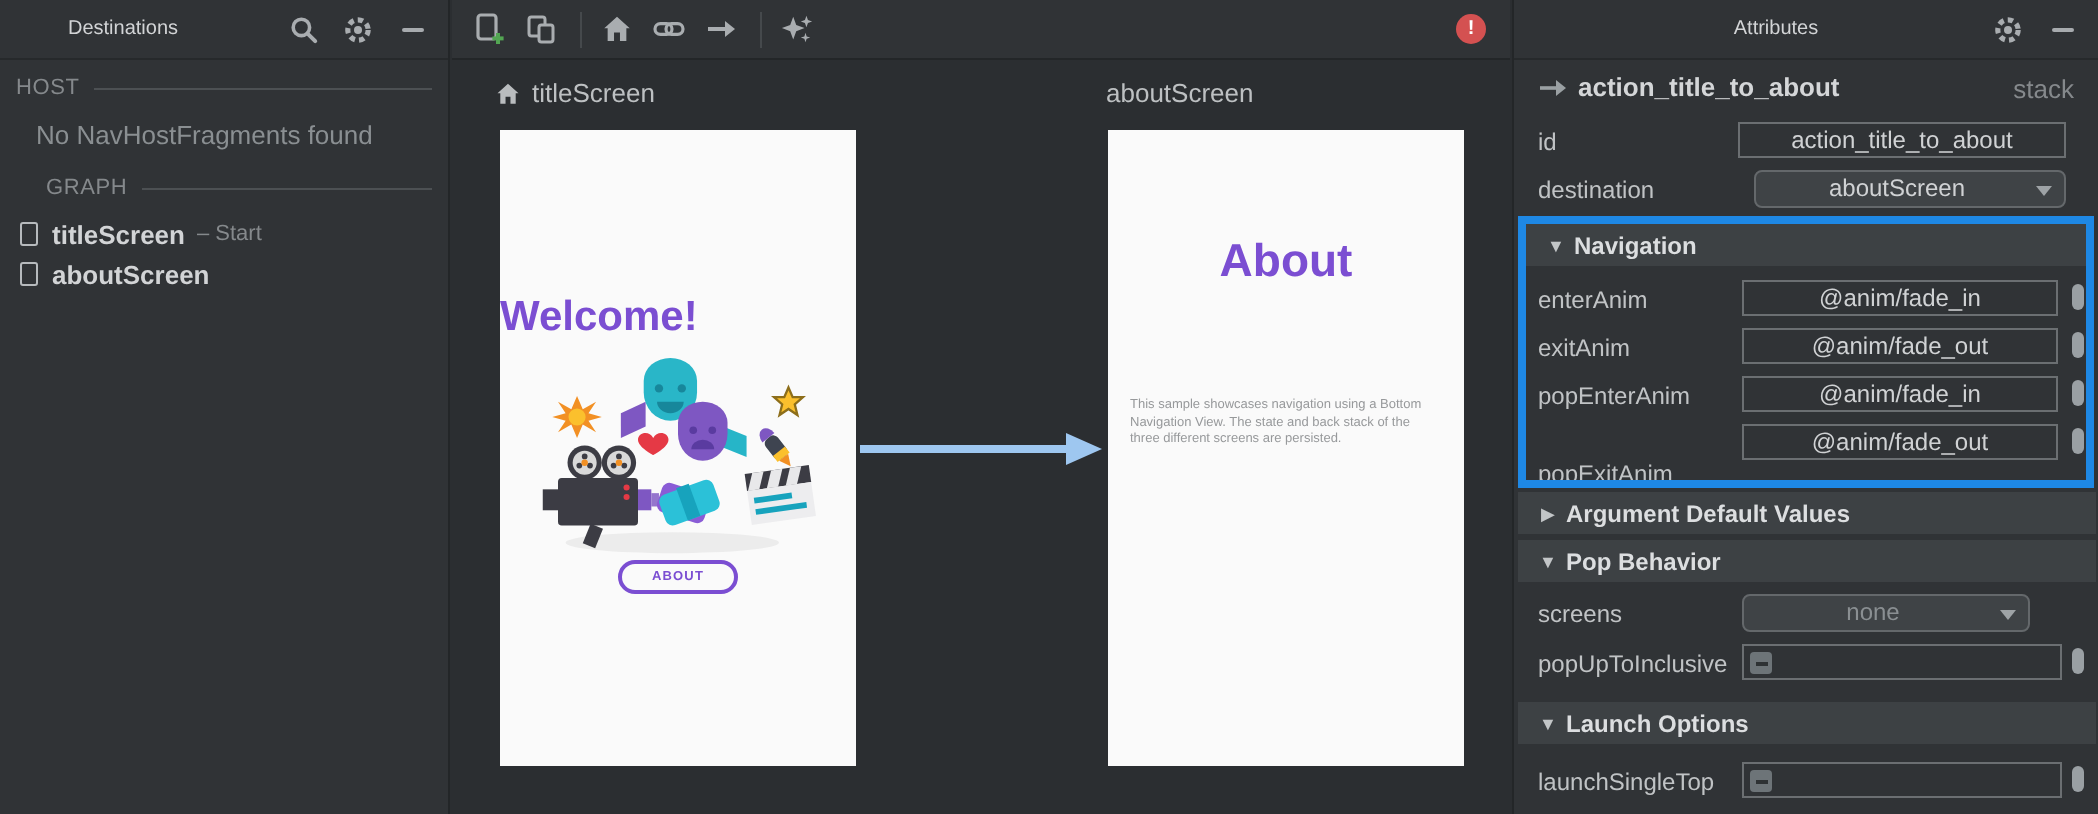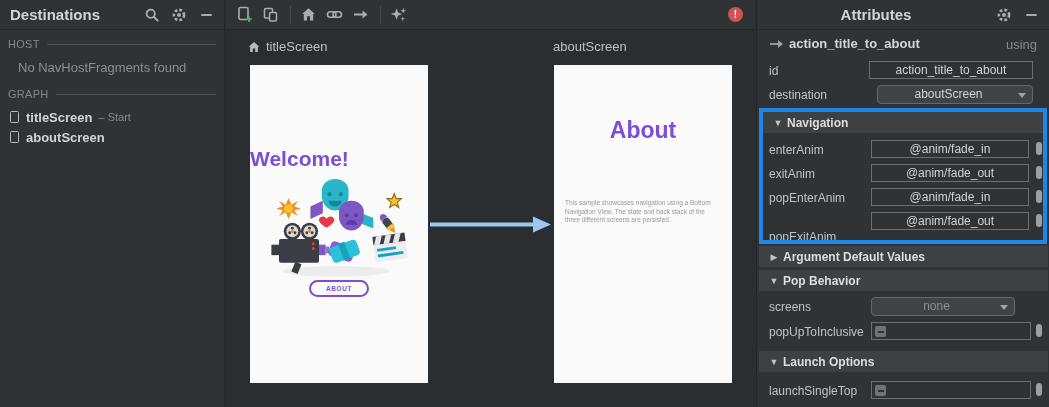--- a/index.html
+++ b/index.html
@@ -9,21 +9,21 @@
     font-family:"Liberation Sans", sans-serif; background:#2b2e31;
     -webkit-font-smoothing:antialiased;
   }
   
   .panel { position:absolute; top:0; height:407px; background:#303336; }
   .panel-header {
     position:absolute; top:0; left:0; right:0; height:30px;
     display:flex; align-items:center; padding:0 10px;
     border-bottom:1px solid #26292b;
   }
-  .panel-title { font-size:15px; font-weight:bold; color:#d2d4d6; flex:1; }
+  .panel-title { font-size:10px; font-weight:normal; color:#d2d4d6; flex:1;margin-left:24px; }
   .hicon { width:16px; height:16px; margin-left:11px; display:flex; align-items:center; justify-content:center; }
   .minus-bar { width:11px; height:2px; background:#a7abae; border-radius:1px; }
   .sec-line { flex:1; height:1px; background:#4c5053; margin-left:7px; }
   .sec-label { font-size:11px; color:#85898c; letter-spacing:0.3px; }
 
   
   .left-panel { left:0; width:225px; border-right:1px solid #232628; }
   .sec-row { position:absolute; left:8px; right:8px; display:flex; align-items:center; }
   .empty-msg { position:absolute; left:18px; top:60px; font-size:13px; color:#8a8f92; }
   .graph-item { position:absolute; left:10px; height:18px; display:flex; align-items:center; cursor:default; }
@@ -119,21 +119,21 @@
           <div class="minus-bar"></div>
         </div>
     </div>
 
     <div class="sec-row" style="top:38px;">
       <span class="sec-label">HOST</span>
       <div class="sec-line"></div>
     </div>
     <div class="empty-msg">No NavHostFragments found</div>
 
-    <div class="sec-row" style="top:88px;">
+    <div class="sec-row" style="top:88px;margin-left:15px;">
       <span class="sec-label">GRAPH</span>
       <div class="sec-line"></div>
     </div>
 
     <div class="graph-item" style="top:108px;">
       <div class="frag-icon"></div>
       <span class="gname">titleScreen</span>
       <span class="gsuffix">– Start</span>
     </div>
     <div class="graph-item" style="top:128px;">
@@ -295,21 +295,21 @@
           <div class="minus-bar"></div>
         </div>
     </div>
 
     <div class="action-hdr">
       <svg class="aicon" width="15" height="10" viewBox="0 0 15 10">
         <line x1="1" y1="5" x2="9.5" y2="5" stroke="#9aa0a3" stroke-width="1.8"></line>
           <polygon points="9,1 14,5 9,9" fill="#9aa0a3"></polygon>
       </svg>
       <span class="aname">action_title_to_about</span>
-      <span class="atype">using</span>
+      <span class="atype">stack</span>
     </div>
 
     <div class="attr-label" style="top:64px;">id</div>
     <div class="tfield" style="left:112px; top:61px; width:164px;">action_title_to_about</div>
 
     <div class="attr-label" style="top:88px;">destination</div>
     <div class="dropdown" style="left:120px; top:85px; width:156px;">aboutScreen</div>
 
     <div class="secbar" style="left:6px; top:112px; width:281px;">
       <span class="tri">▼</span>

